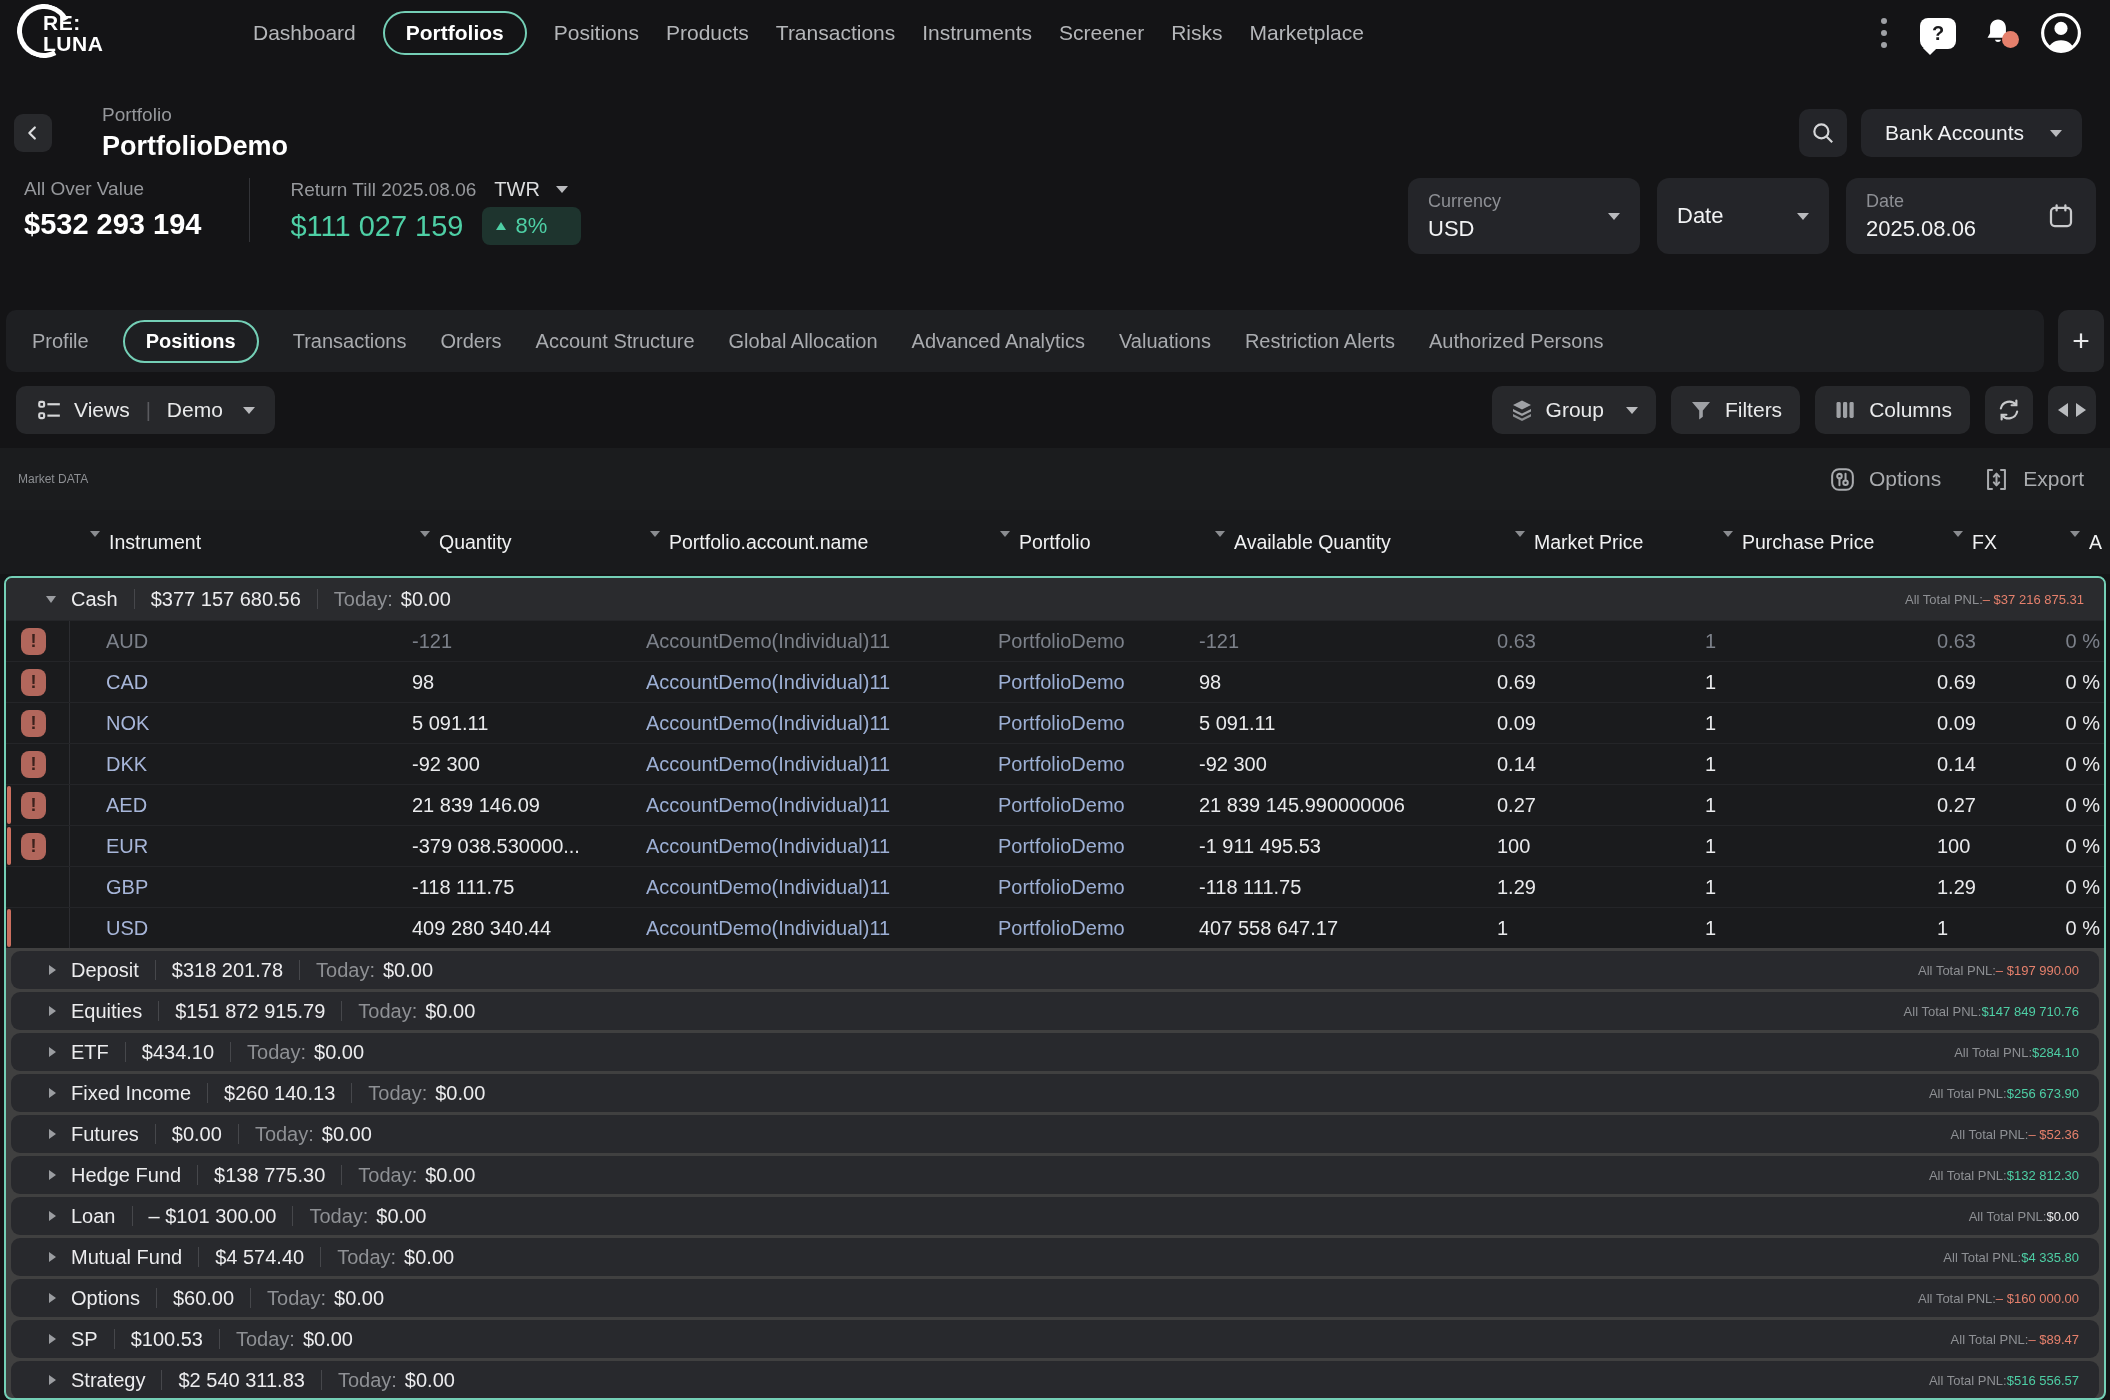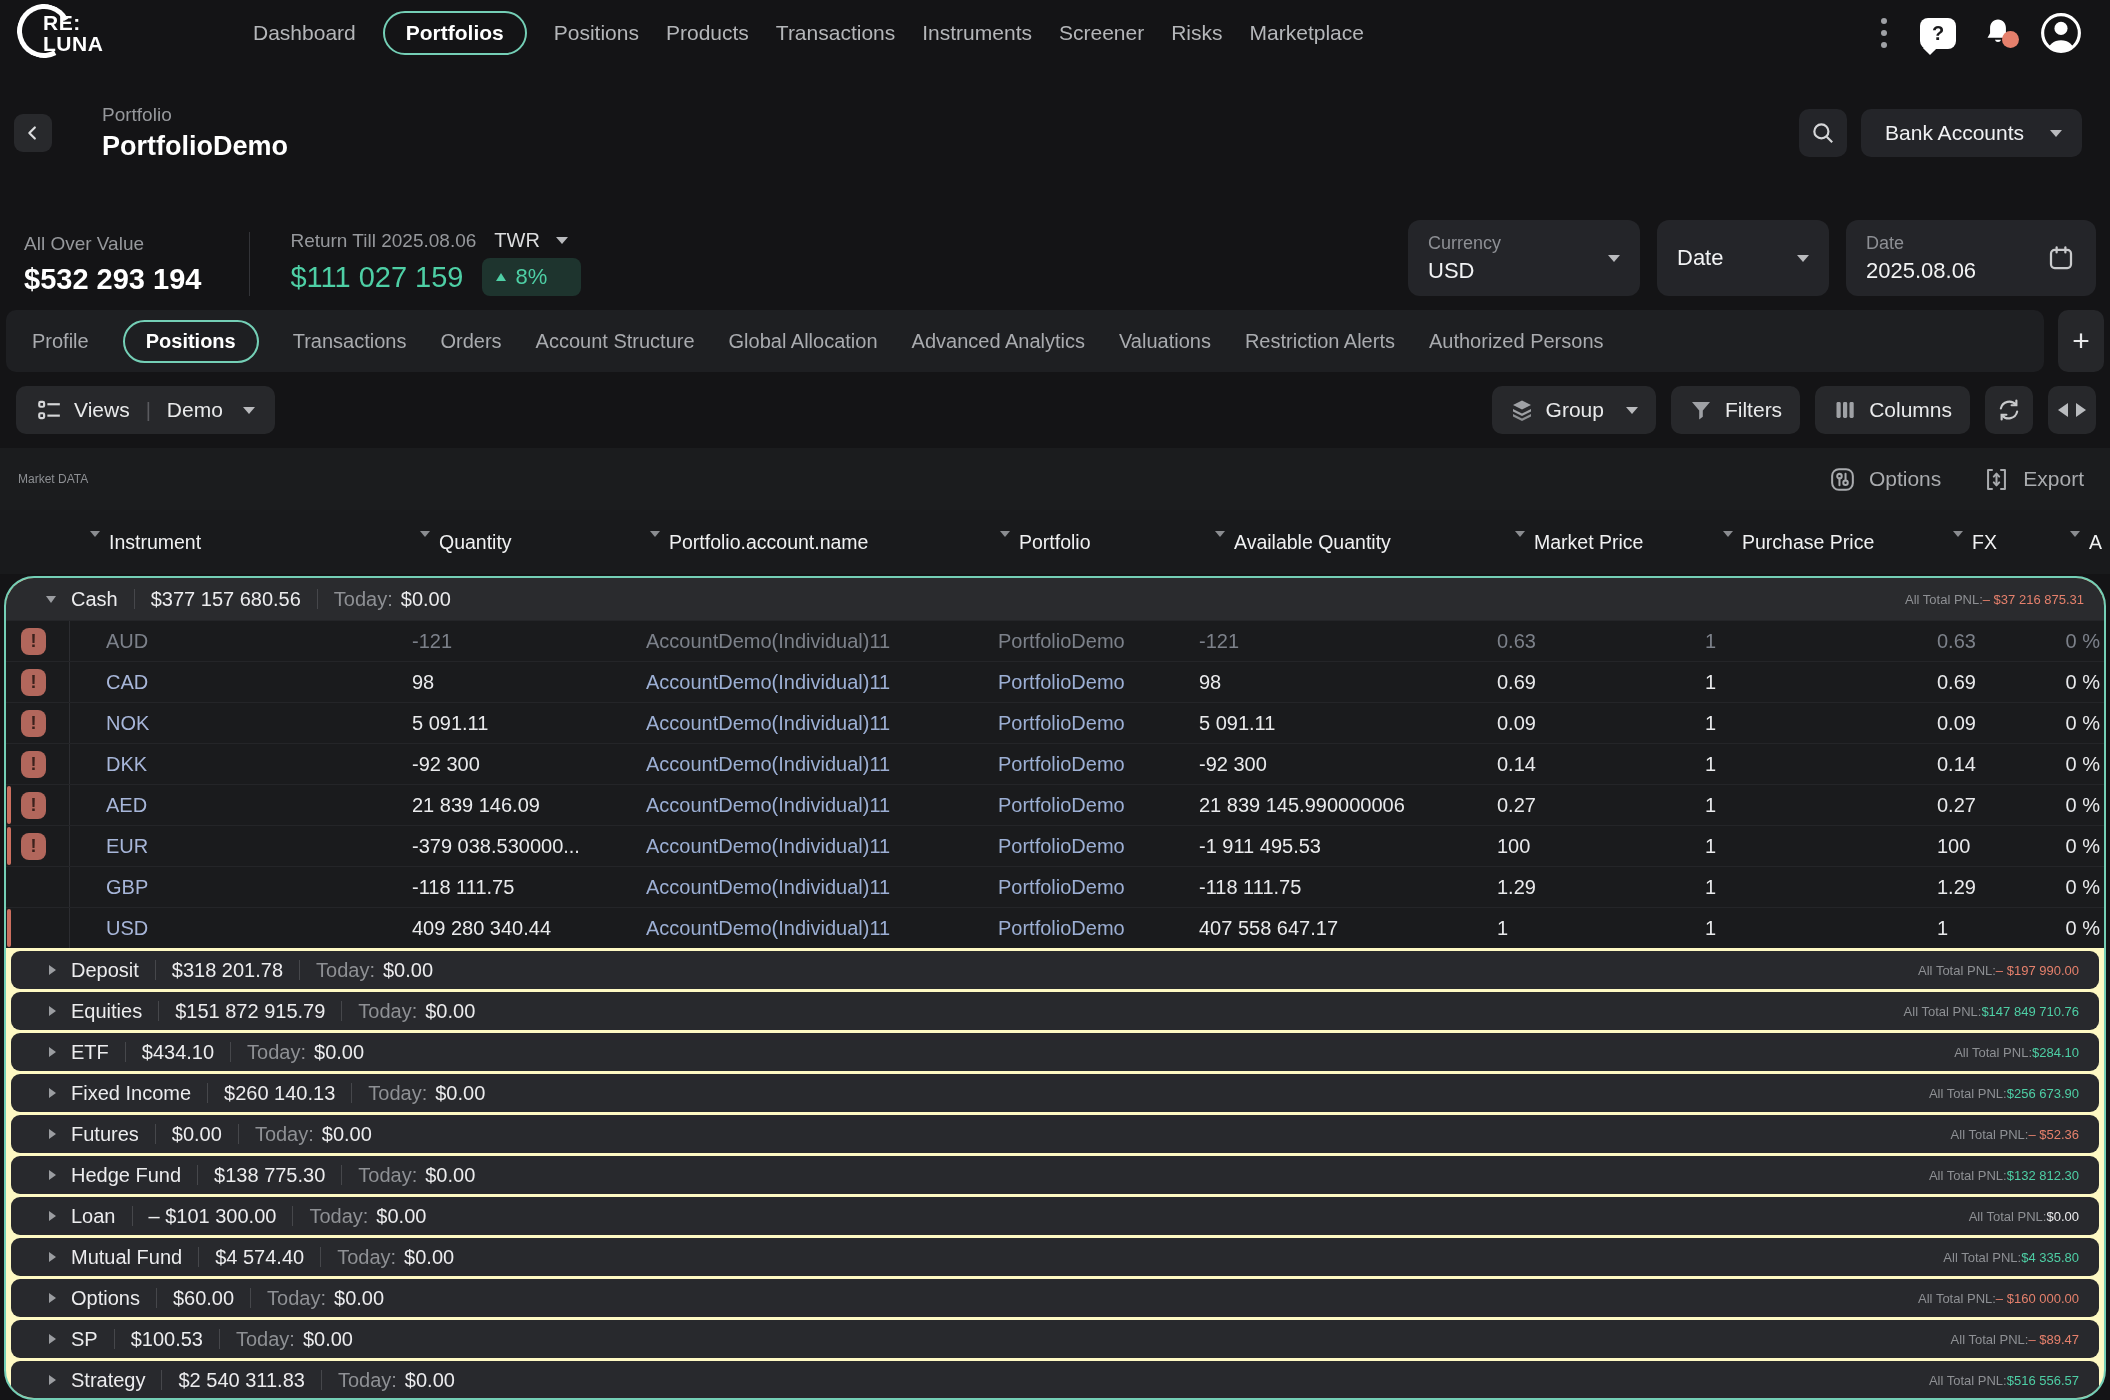--- a/index.html
+++ b/index.html
@@ -39,21 +39,21 @@
   .pheader{height:112px;display:flex;align-items:center;padding:22px 28px 0 14px}
   .backbtn{width:38px;height:38px;border-radius:9px;background:#28292c;display:flex;align-items:center;justify-content:center;cursor:pointer;flex:none}
   .ptitles{margin-left:50px}
   .pcrumb{color:#96989c;font-size:19px}
   .ptitle{color:#fff;font-size:27px;font-weight:700;margin-top:5px}
   .pheader-right{margin-left:auto;display:flex;align-items:center;gap:14px}
   .searchbtn{width:48px;height:48px;border-radius:10px;background:var(--box);display:flex;align-items:center;justify-content:center;cursor:pointer}
   .bankbtn{height:48px;background:var(--box);border-radius:10px;display:flex;align-items:center;gap:26px;padding:0 20px 0 24px;font-size:21px;color:#f0f1f3;cursor:pointer}
 
   
-  .stats{height:118px;display:flex;align-items:flex-end;padding:0 14px 0 24px}
+  .stats{height:118px;display:flex;align-items:flex-start;padding:0 14px 0 24px}
   .stat-label{color:#96989c;font-size:19px}
   .stat-value{color:#fff;font-size:29px;font-weight:700;margin-top:8px}
   .stat-sep{width:1px;height:64px;background:#333438;margin:0 40px 0 48px}
   .ret-top{display:flex;align-items:center;gap:18px}
   .ret-mode{color:#dcddde;font-size:20px;display:flex;align-items:center;gap:16px;cursor:pointer}
   .ret-bottom{display:flex;align-items:center;margin-top:6px}
   .ret-value{color:var(--positive);font-size:29px;font-weight:400}
   .pct-pill{display:inline-flex;align-items:center;gap:10px;background:#1e342e;border-radius:8px;padding:6px 34px 6px 14px;margin-left:18px;cursor:default}
   .pct-pill .up{width:0;height:0;border-left:5px solid transparent;border-right:5px solid transparent;border-bottom:8px solid var(--positive)}
   .pct-pill span{color:var(--positive);font-size:22px}
@@ -89,21 +89,21 @@
   .mb-title{color:#8d8f93;font-size:12px}
   .mb-right{margin-left:auto;display:flex;align-items:center;gap:42px}
   .mb-action{display:flex;align-items:center;gap:13px;color:#a9abae;font-size:21px;cursor:pointer}
 
   
   .cols{display:grid;grid-template-columns:64px 330px 230px 350px 215px 300px 208px 230px 117px 66px}
   .thead{height:64px;background:#191a1c;align-items:center}
   .hc{display:flex;align-items:flex-start;gap:9px;padding-left:26px;font-weight:400;color:#f0f1f2;font-size:19.5px;white-space:nowrap;overflow:hidden;cursor:pointer}
   .scaret{width:0;height:0;border-left:5px solid transparent;border-right:5px solid transparent;border-top:6px solid #8a8c90;flex:none}
 
-  .tablewrap{margin:2px 4px 0 4px;height:824px;border:2.5px solid var(--accent);border-radius:30px;background:#fef9c3;overflow:hidden}
+  .tablewrap{margin:2px 4px 0 4px;height:824px;border:2.5px solid var(--accent);border-radius:8px;background:#404040;overflow:hidden}
   .grouphead{height:42px;background:#2a2b2e;display:flex;align-items:center;padding:0 20px 0 40px;font-size:20px;cursor:pointer}
   .caret-down{width:0;height:0;border-left:5px solid transparent;border-right:5px solid transparent;border-top:7px solid #9b9da1;flex:none}
   .caret-right{width:0;height:0;border-top:5px solid transparent;border-bottom:5px solid transparent;border-left:7px solid #9b9da1;flex:none}
   .gname{color:#ececee;margin-left:15px}
   .vdiv{width:1px;height:20px;background:#46474b;margin:0 16px}
   .gval{color:#ececee}
   .today{display:flex;gap:8px}
   .tlabel{color:var(--gray)}
   .tval{color:#ececee}
   .pnl{margin-left:auto;display:flex;font-size:13px;color:var(--gray);white-space:nowrap}

